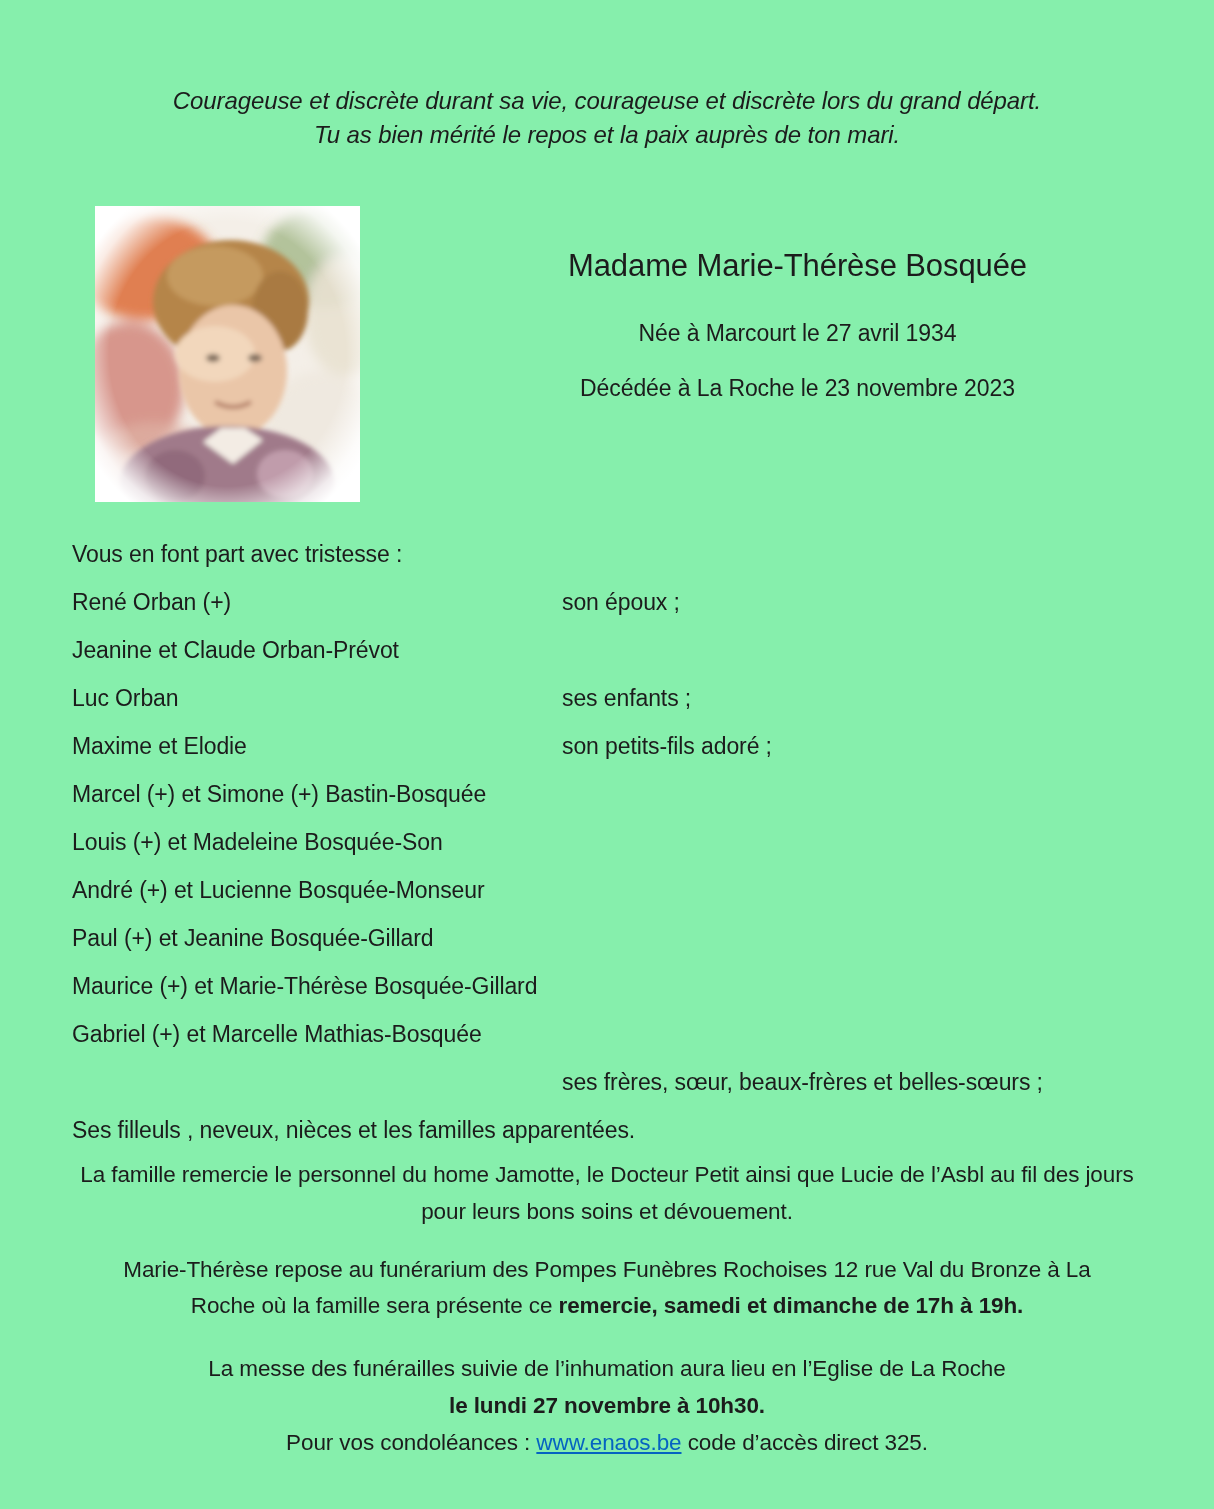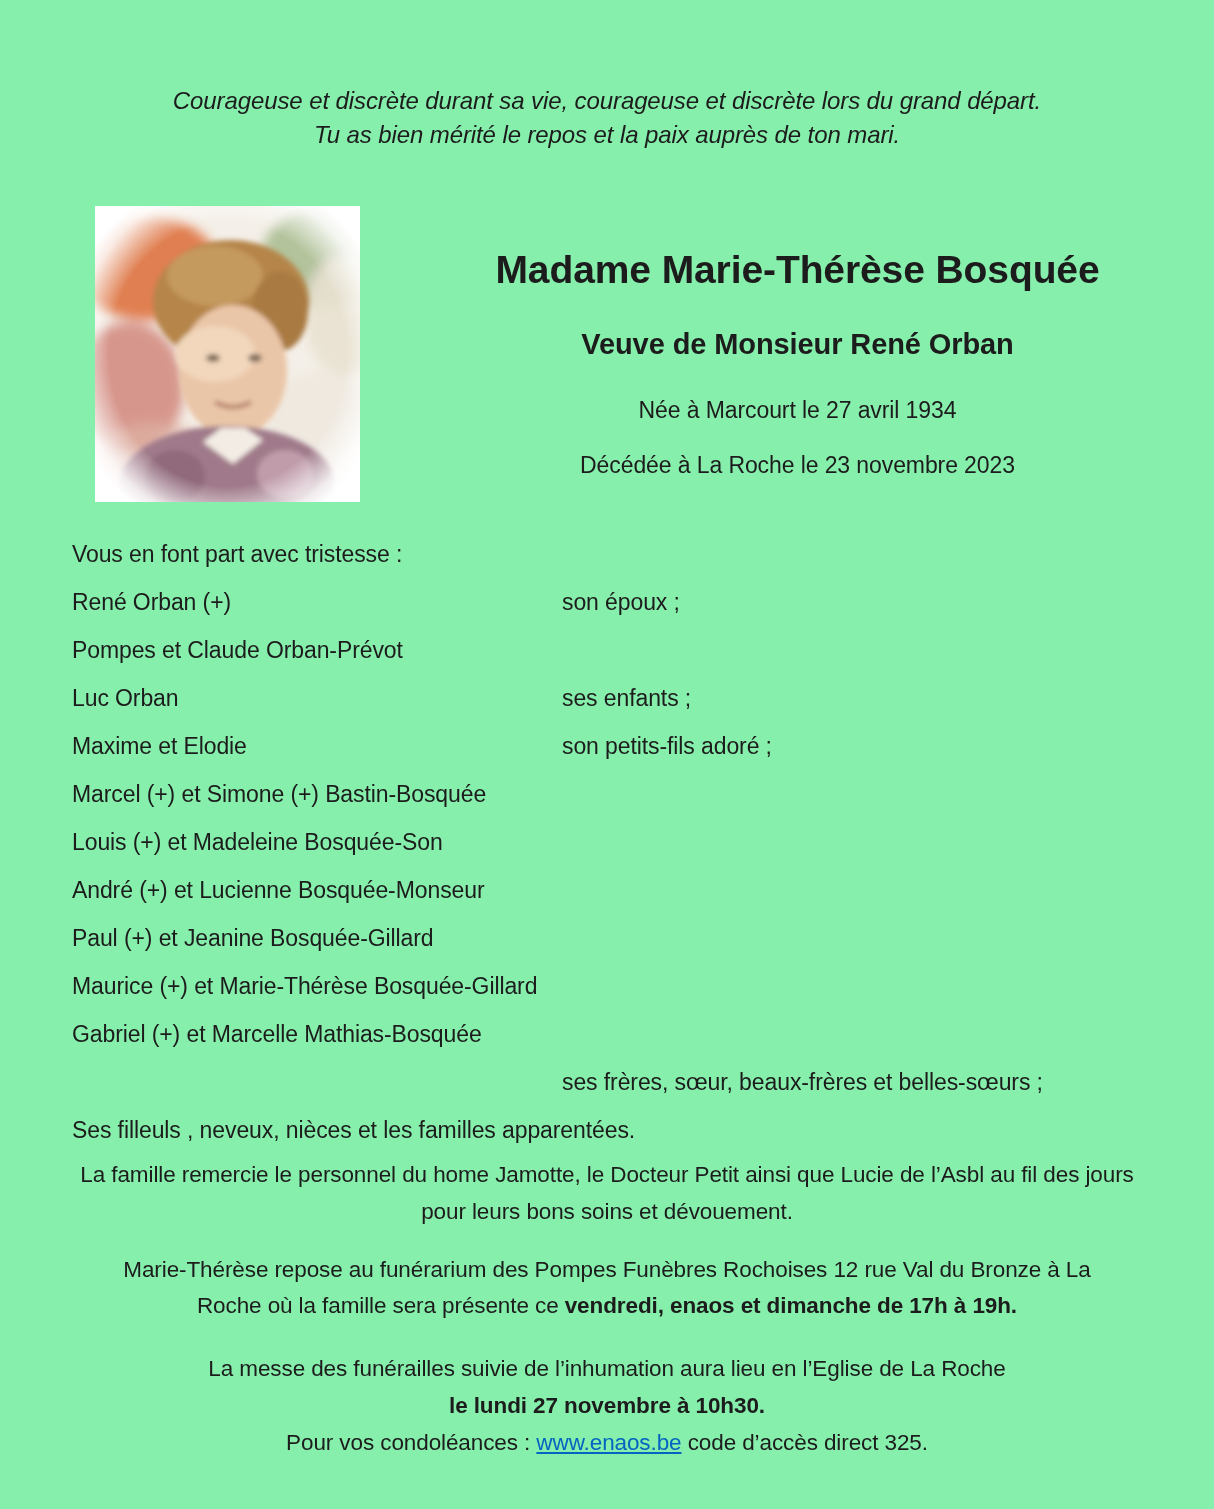--- a/index.html
+++ b/index.html
@@ -37,22 +37,22 @@
     width:265px; height:296px;
     margin-left:11px;
   }
   .titles {
     flex:1;
     text-align:center;
     padding-left:105px;
     padding-top:42px;
   }
   .titles .main-title {
-    font-weight:bold;
-    font-size:39px;
+    font-weight:normal;
+    font-size:31px;
     margin:0 0 36px 0;
   }
   .titles .sub-title {
     font-weight:bold;
     font-size:29px;
     margin:0 0 36px 0;
   }
   .titles .birth-line { margin:0 0 28px 0; }
   .titles .death-line { margin:0; }
 
@@ -150,37 +150,36 @@
           <ellipse cx="132" cy="278" rx="108" ry="58" fill="#a07a8a"></ellipse>
           <ellipse cx="80" cy="270" rx="30" ry="26" fill="#8d6678" opacity="0.8"></ellipse>
           <ellipse cx="190" cy="268" rx="28" ry="24" fill="#c3a0ae" opacity="0.9"></ellipse>
           <path d="M108 236 L138 258 L168 234 L150 222 L126 222 Z" fill="#f3ece4"></path>
         </g>
         <rect x="0" y="0" width="265" height="296" fill="url(#edgeFade)"></rect>
       </svg>
     </div>
     <div class="titles">
       <div class="main-title">Madame Marie-Thérèse Bosquée</div>
-      <div class="sub-title">Veuve de Monsieur René Orban</div>
       <div class="birth-line">Née à Marcourt le 27 avril 1934</div>
       <div class="death-line">Décédée à La Roche le 23 novembre 2023</div>
     </div>
   </div>
 
   <div class="list">
     <div class="list-row">
       <span>Vous en font part avec tristesse :</span>
     </div>
 
     <div class="list-row">
       <span class="name">René Orban (+)</span>
       <span class="relation">son époux ;</span>
     </div>
     <div class="list-row">
-      <span class="name">Pompes et Claude Orban-Prévot</span>
+      <span class="name">Jeanine et Claude Orban-Prévot</span>
       <span class="relation"></span>
     </div>
     <div class="list-row">
       <span class="name">Luc Orban</span>
       <span class="relation">ses enfants ;</span>
     </div>
     <div class="list-row">
       <span class="name">Maxime et Elodie</span>
       <span class="relation">son petits-fils adoré ;</span>
     </div>
@@ -214,21 +213,21 @@
     </div>
 
     <div class="list-row">
       <span>Ses filleuls , neveux, nièces et les familles apparentées.</span>
     </div>
   </div>
 
   <div class="thanks">La famille remercie le personnel du home Jamotte, le Docteur Petit ainsi que Lucie de l’Asbl au fil des jours pour leurs bons soins et dévouement.</div>
 
   <div class="repose">
-    <span>Marie-Thérèse repose au funérarium des Pompes Funèbres Rochoises 12 rue Val du Bronze à La Roche où la famille sera présente ce </span><span class="bold">vendredi, enaos et dimanche de 17h à 19h.</span>
+    <span>Marie-Thérèse repose au funérarium des Pompes Funèbres Rochoises 12 rue Val du Bronze à La Roche où la famille sera présente ce </span><span class="bold">remercie, samedi et dimanche de 17h à 19h.</span>
   </div>
 
   <div class="mass">
     <div>La messe des funérailles suivie de l’inhumation aura lieu en l’Eglise de La Roche</div>
     <div class="bold">le lundi 27 novembre à 10h30.</div>
     <div>
       <span>Pour vos condoléances : </span><a class="condolence-link" style="color: rgb(5, 99, 193);">www.enaos.be</a><span> code d’accès direct 325.</span>
     </div>
   </div>
 

